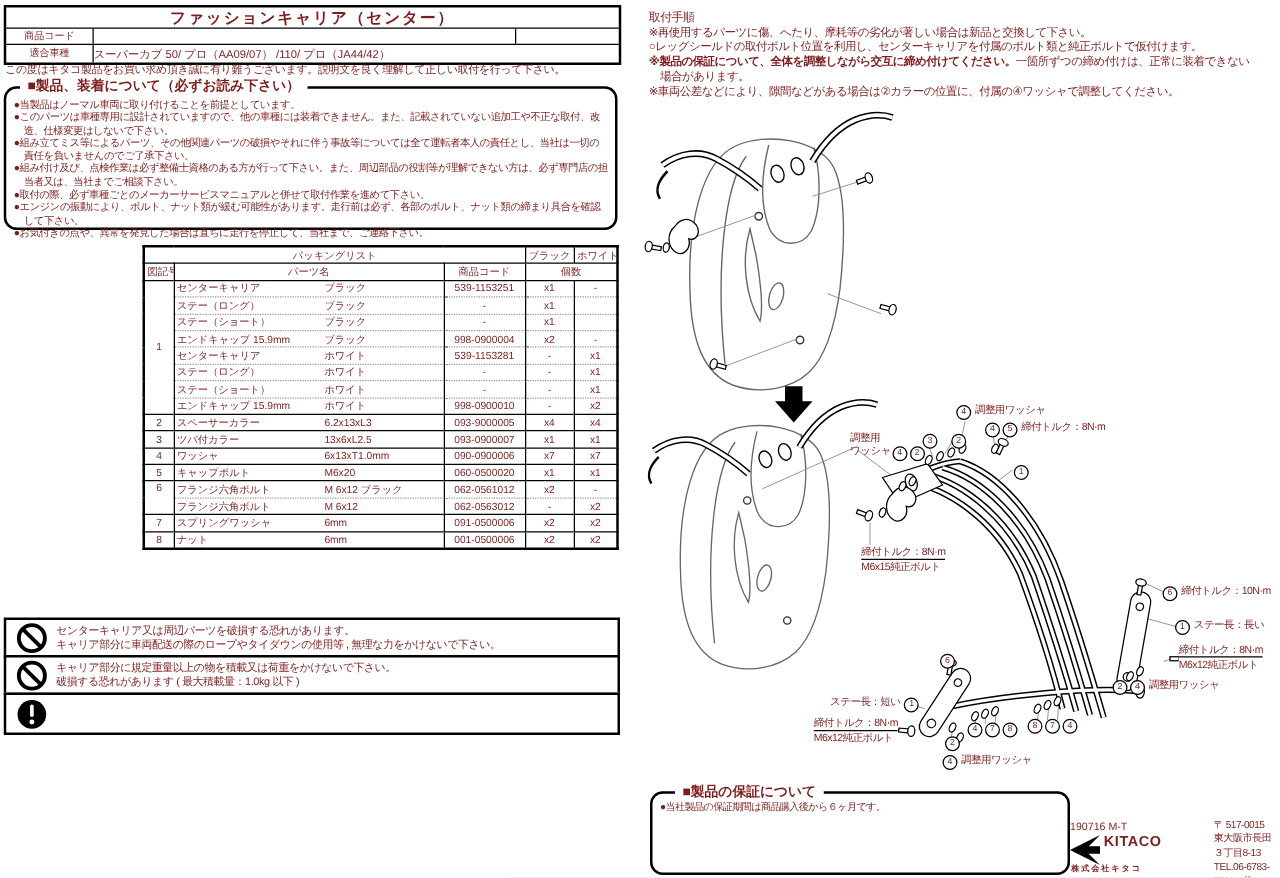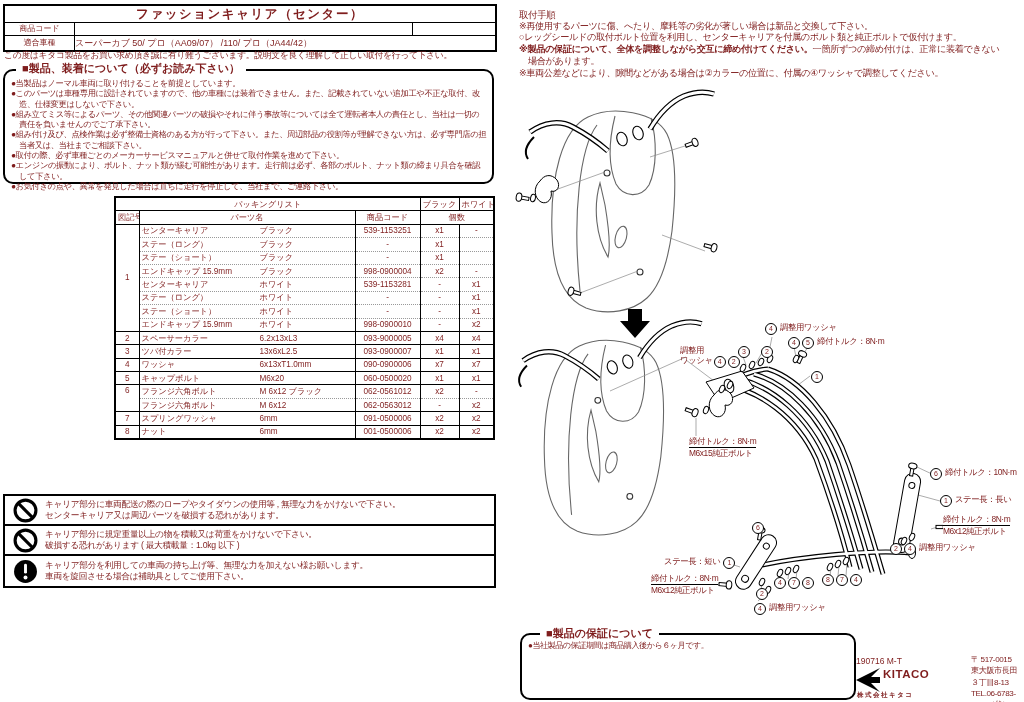--- a/index.html
+++ b/index.html
@@ -222,22 +222,22 @@
   </div>
 
   <div class="abs warn" style="top:494px;height:28px;">
     <div class="warn-icon">
       <svg width="25" height="25" viewBox="0 0 24 24">
           <circle cx="12" cy="12" r="10" fill="none" stroke="#000" stroke-width="3"></circle>
           <line x1="5.2" y1="5.2" x2="18.8" y2="18.8" stroke="#000" stroke-width="3"></line>
         </svg>
     </div>
     <div class="warn-text">
+        <div>センターキャリア又は周辺パーツを破損する恐れがあります。</div>
         <div>キャリア部分に車両配送の際のロープやタイダウンの使用等 , 無理な力をかけないで下さい。</div>
-        <div>センターキャリア又は周辺パーツを破損する恐れがあります。</div>
       </div>
   </div>
   <div class="abs warn" style="top:524px;height:28px;">
     <div class="warn-icon">
       <svg width="25" height="25" viewBox="0 0 24 24">
           <circle cx="12" cy="12" r="10" fill="none" stroke="#000" stroke-width="3"></circle>
           <line x1="5.2" y1="5.2" x2="18.8" y2="18.8" stroke="#000" stroke-width="3"></line>
         </svg>
     </div>
     <div class="warn-text">
@@ -246,24 +246,20 @@
       </div>
   </div>
   <div class="abs warn" style="top:554px;height:30px;">
     <div class="warn-icon">
       <svg width="25" height="25" viewBox="0 0 24 24">
           <circle cx="12" cy="12" r="11" fill="#000"></circle>
           <rect x="10.6" y="4.5" width="2.8" height="9.5" rx="1.4" fill="#fff"></rect>
           <circle cx="12" cy="17.8" r="1.9" fill="#fff"></circle>
         </svg>
     </div>
-    <div class="warn-text">
-        <div>キャリア部分を利用しての車両の持ち上げ等、無理な力を加えない様お願いします。</div>
-        <div>車両を旋回させる場合は補助具としてご使用下さい。</div>
-      </div>
   </div>
 
   <div class="abs proc">
     <div class="t">取付手順</div>
     <div>※再使用するパーツに傷、へたり、摩耗等の劣化が著しい場合は新品と交換して下さい。</div>
     <div>○レッグシールドの取付ボルト位置を利用し、センターキャリアを付属のボルト類と純正ボルトで仮付けます。</div>
     <div><span class="b">※製品の保証について、全体を調整しながら交互に締め付けてください。</span><span>一箇所ずつの締め付けは、正常に装着できない</span></div>
     <div class="cont">場合があります。</div>
     <div>※車両公差などにより、隙間などがある場合は②カラーの位置に、付属の④ワッシャで調整してください。</div>
   </div>

